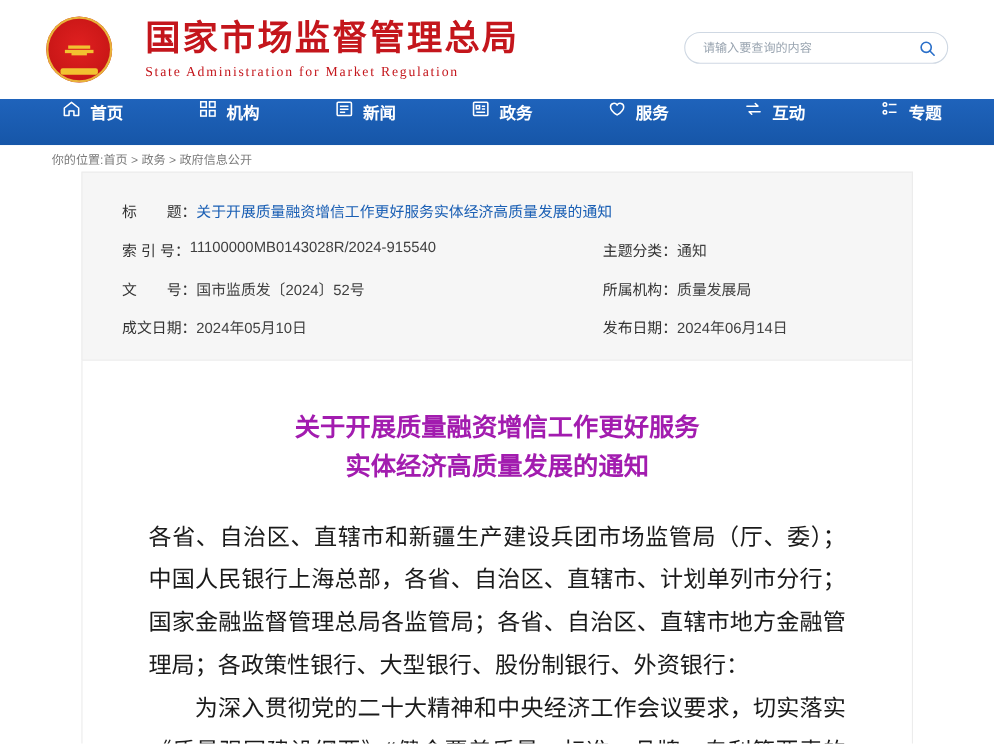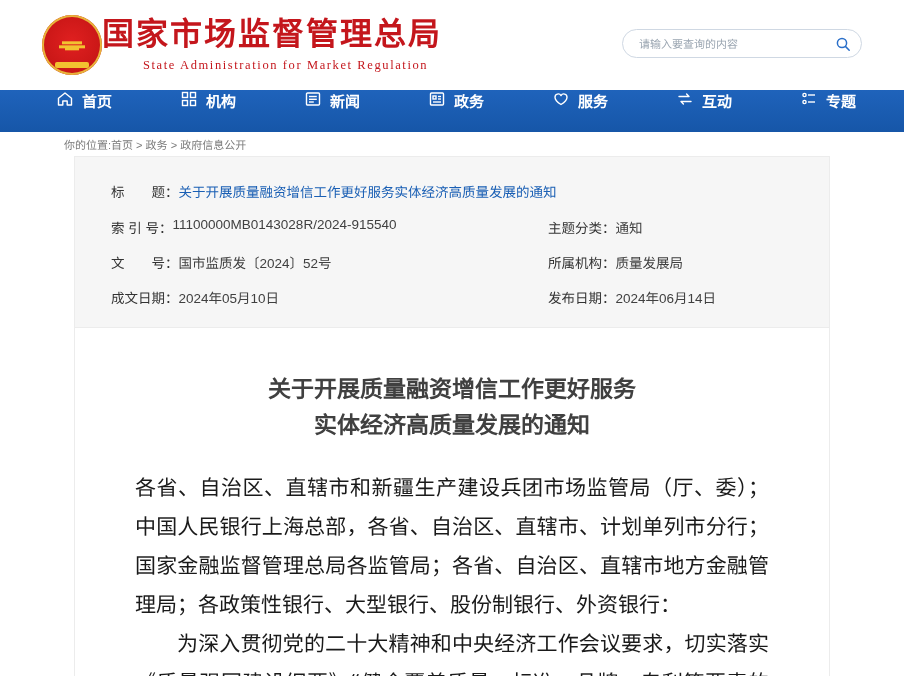--- a/index.html
+++ b/index.html
@@ -18,21 +18,21 @@
     height: 90px;
     background: #ffffff;
     display: flex;
     align-items: center;
     padding: 0 30px 0 42px;
     position: relative;
   }
   .logo-wrap {
     display: flex;
     align-items: center;
-    gap: 0;
+    gap: 30px;
   }
   .emblem {
     width: 60px;
     height: 60px;
     border-radius: 50%;
     background: radial-gradient(circle at 50% 45%, #e02020 0%, #c81616 70%, #a81010 100%);
     position: relative;
     flex: 0 0 auto;
     box-shadow: inset 0 0 0 2px #e8b33a;
   }
@@ -63,21 +63,20 @@
     color: #c4161c;
     letter-spacing: 2px;
     font-family: "DejaVu Sans", "Liberation Sans", sans-serif;
   }
   .title-en {
     margin-top: 9px;
     font-size: 12.5px;
     color: #c4161c;
     letter-spacing: 1.6px;
     font-family: "Liberation Serif", serif;
-    margin-left: 41px;
   }
 
   .search-box {
     position: absolute;
     right: 42px;
     top: 29px;
     width: 240px;
     height: 29px;
     border: 1px solid #cfd8e3;
     border-radius: 15px;
@@ -122,21 +121,21 @@
     cursor: pointer;
     white-space: nowrap;
   }
   .nav-item svg { flex: 0 0 auto; }
 
   
   .breadcrumb {
     height: 24px;
     display: flex;
     align-items: center;
-    padding-left: 64px;
+    padding-left: 47px;
     font-size: 11px;
     color: #7b7b7b;
     background: #fff;
   }
 
   
   .page-wrap {
     padding: 0 74px;
   }
   .meta-card {
@@ -167,21 +166,21 @@
     border-left: 1px solid #ececec;
     border-right: 1px solid #ececec;
     border-bottom: 1px solid #ececec;
     padding: 44px 60px 10px 60px;
     background: #fff;
   }
   .doc-title {
     text-align: center;
     font-size: 23px;
     font-weight: bold;
-    color: #404040;
+    color: #a21caf;
     line-height: 1.55;
     font-family: "DejaVu Sans", "Liberation Sans", sans-serif;
   }
   .doc-body {
     margin-top: 26px;
     font-size: 21px;
     line-height: 1.85;
     color: #1a1a1a;
     text-align: justify;
     font-family: "DejaVu Sans", "Liberation Sans", sans-serif;

